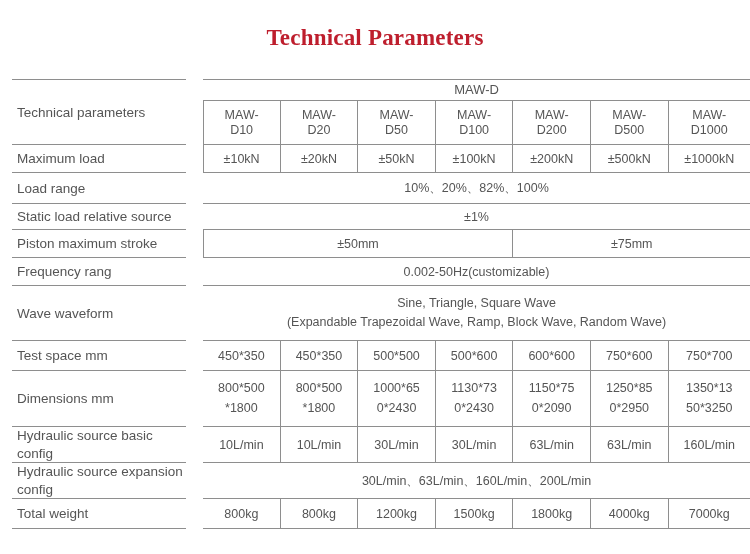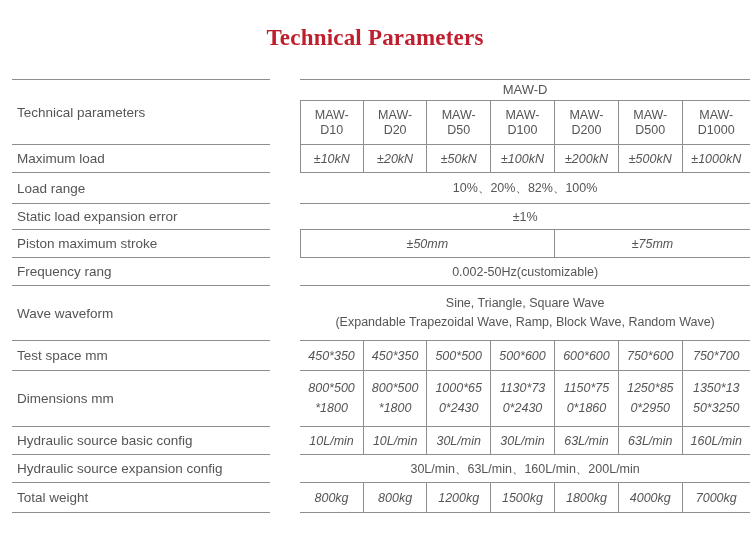--- a/index.html
+++ b/index.html
@@ -47,22 +47,21 @@
     border-bottom:1px solid var(--border_line);
   }
   
   td.ch{
     border:1px solid var(--border_line);
     padding:0 10px;line-height:1.2;font-size:12.5px;
     overflow-wrap:anywhere;
   }
   td.c{
     border:1px solid var(--border_line);
-    padding:0 8px;
-    font-style:italic;
+    padding:0 15px;
   }
   td.noR{border-right:none;}
   td.noL{border-left:none;}
   
   td.s{
     border-top:1px solid var(--border_line);
     border-bottom:1px solid var(--border_line);
   }
   td.wrap{word-break:break-all;line-height:1.55;}
   .wave-line{line-height:1.55;}
@@ -114,21 +113,21 @@
       <td class="c noR">±1000kN</td>
     </tr>
 
     <tr style="height:31px">
       <td class="lbl">Load range</td>
       <td class="gap"></td>
       <td class="s" colspan="7">10%、20%、82%、100%</td>
     </tr>
 
     <tr style="height:26px">
-      <td class="lbl">Static load expansion error</td>
+      <td class="lbl">Static load relative source</td>
       <td class="gap"></td>
       <td class="s" colspan="7">±1%</td>
     </tr>
 
     <tr style="height:28px">
       <td class="lbl">Piston maximum stroke</td>
       <td class="gap"></td>
       <td class="c" colspan="4">±50mm</td>
       <td class="c noR" colspan="3">±75mm</td>
     </tr>
@@ -160,21 +159,21 @@
       <td class="c noR">750*700</td>
     </tr>
 
     <tr style="height:56px">
       <td class="lbl">Dimensions mm</td>
       <td class="gap"></td>
       <td class="c wrap noL">800*500*1800</td>
       <td class="c wrap">800*500*1800</td>
       <td class="c wrap">1000*650*2430</td>
       <td class="c wrap">1130*730*2430</td>
-      <td class="c wrap">1150*750*1860</td>
+      <td class="c wrap">1150*750*2090</td>
       <td class="c wrap">1250*850*2950</td>
       <td class="c wrap noR">1350*1350*3250</td>
     </tr>
 
     <tr style="height:28px">
       <td class="lbl">Hydraulic source basic config</td>
       <td class="gap"></td>
       <td class="c noL">10L/min</td>
       <td class="c">10L/min</td>
       <td class="c">30L/min</td>

